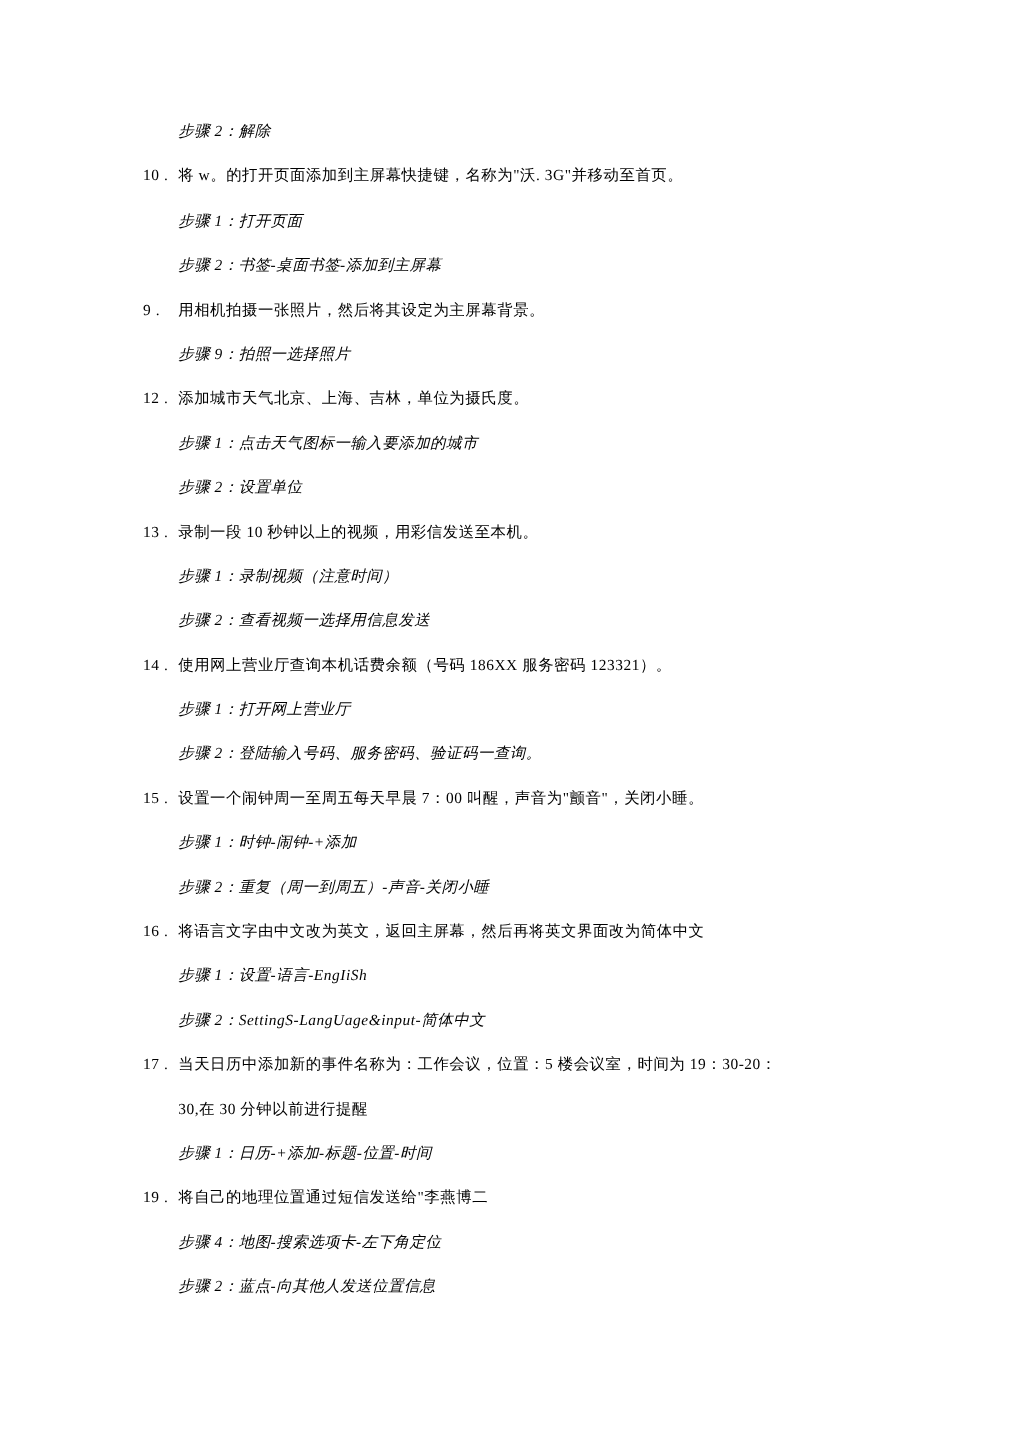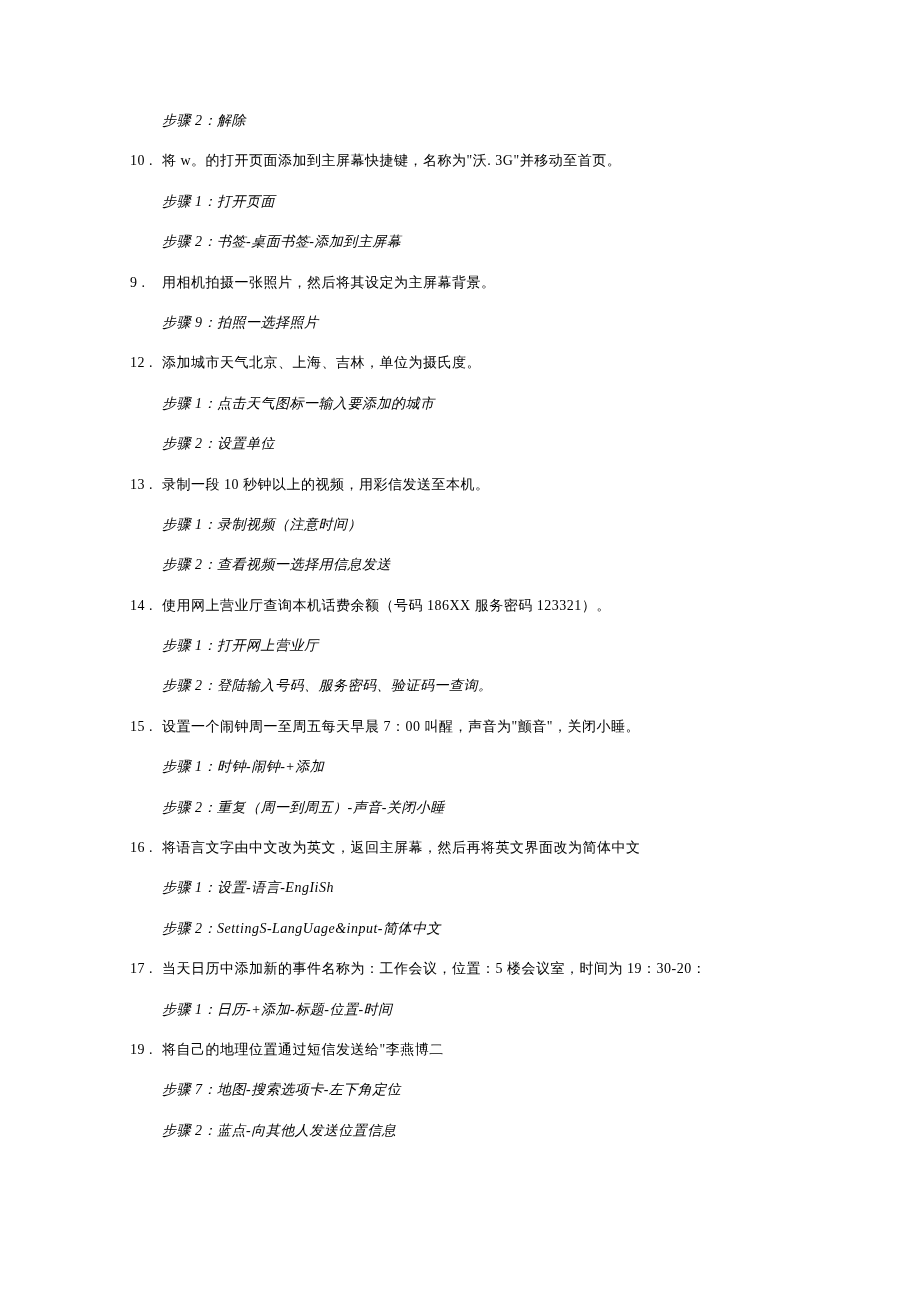--- a/index.html
+++ b/index.html
@@ -87,20 +87,21 @@
     <p class="item-line">
       <span class="item-num">16 .</span>
       <span class="item-text">将语言文字由中文改为英文，返回主屏幕，然后再将英文界面改为简体中文</span>
     </p>
     <p class="step-line">步骤 1：设置-语言-EngIiSh</p>
     <p class="step-line">步骤 2：SettingS-LangUage&amp;input-简体中文</p>
     <p class="item-line">
       <span class="item-num">17 .</span>
       <span class="item-text">当天日历中添加新的事件名称为：工作会议，位置：5 楼会议室，时间为 19：30-20：</span>
     </p>
+    <p class="indent-continue">30,在 30 分钟以前进行提醒</p>
     <p class="step-line">步骤 1：日历-+添加-标题-位置-时间</p>
     <p class="item-line">
       <span class="item-num">19 .</span>
       <span class="item-text">将自己的地理位置通过短信发送给"李燕博二</span>
     </p>
-    <p class="step-line">步骤 7：地图-搜索选项卡-左下角定位</p>
+    <p class="step-line">步骤 4：地图-搜索选项卡-左下角定位</p>
     <p class="step-line">步骤 2：蓝点-向其他人发送位置信息</p>
   </div>
 
 </body></html>

